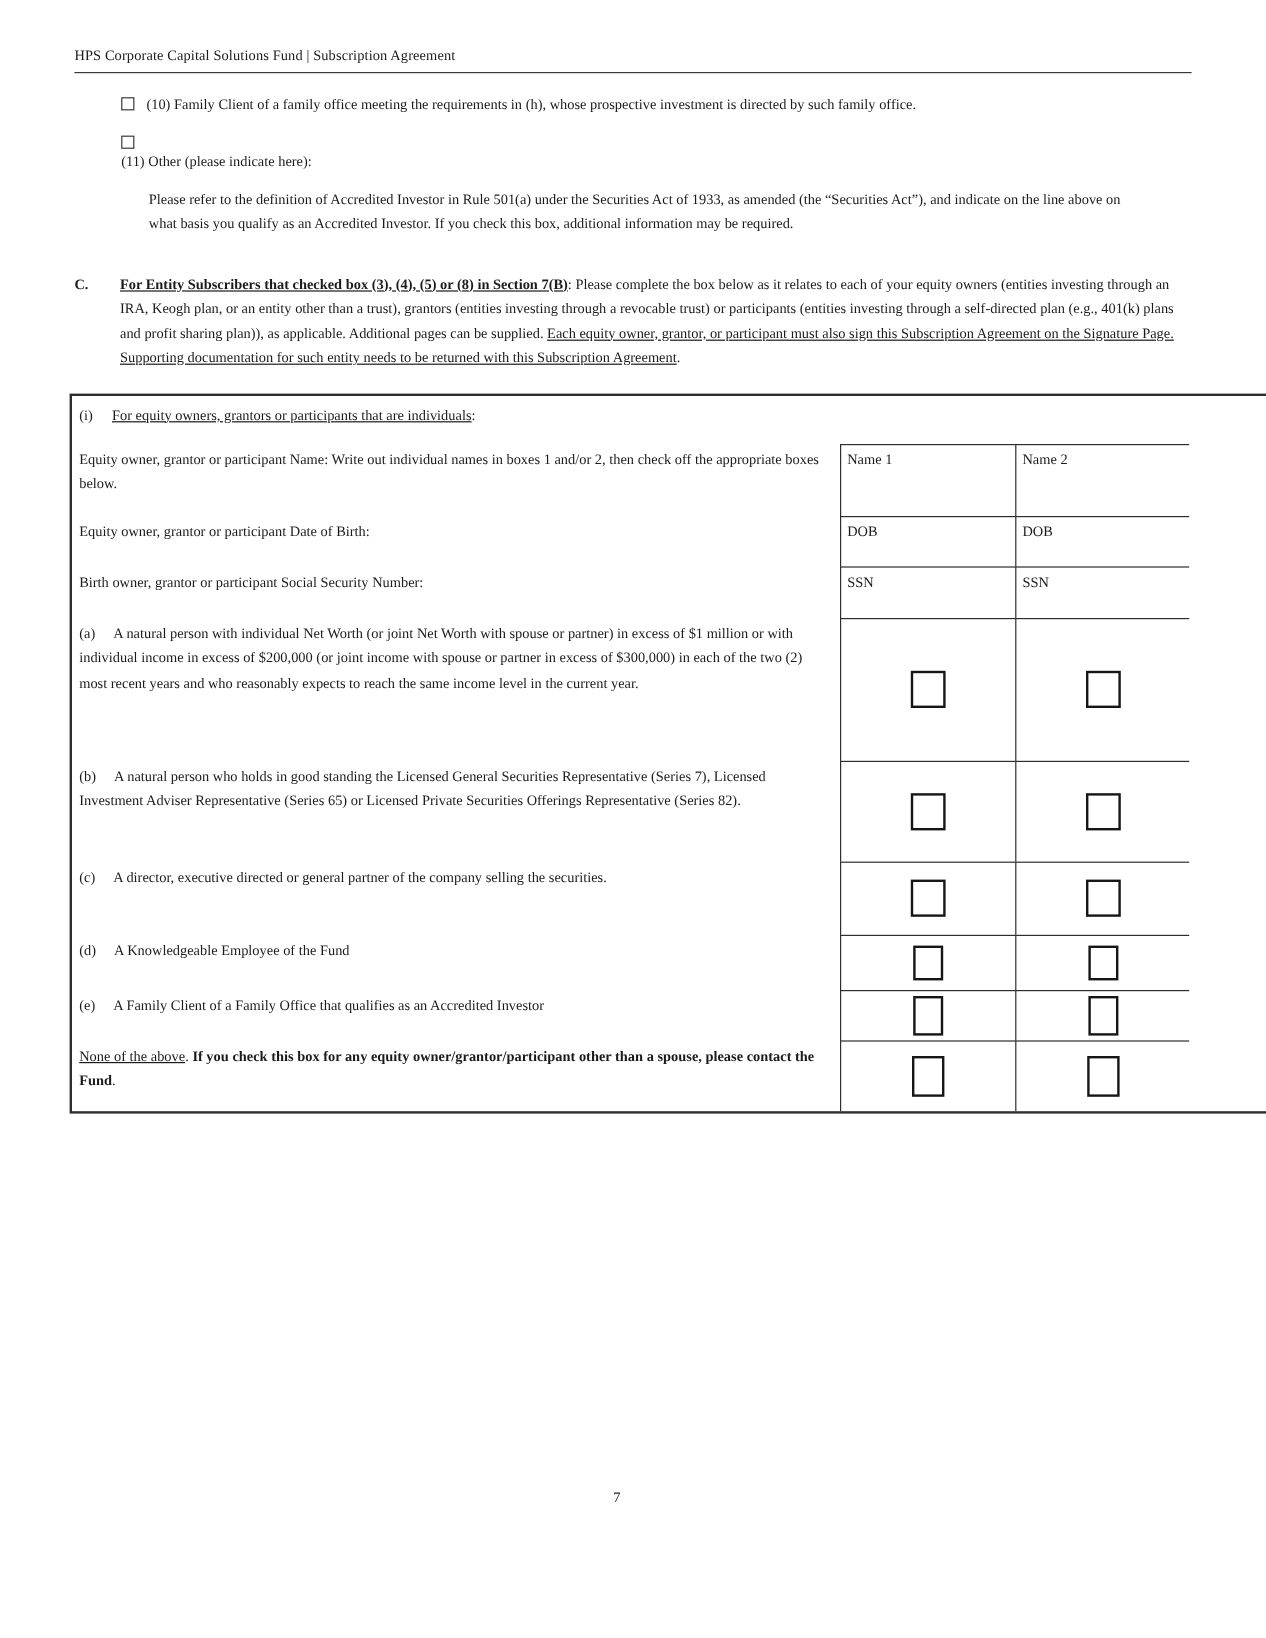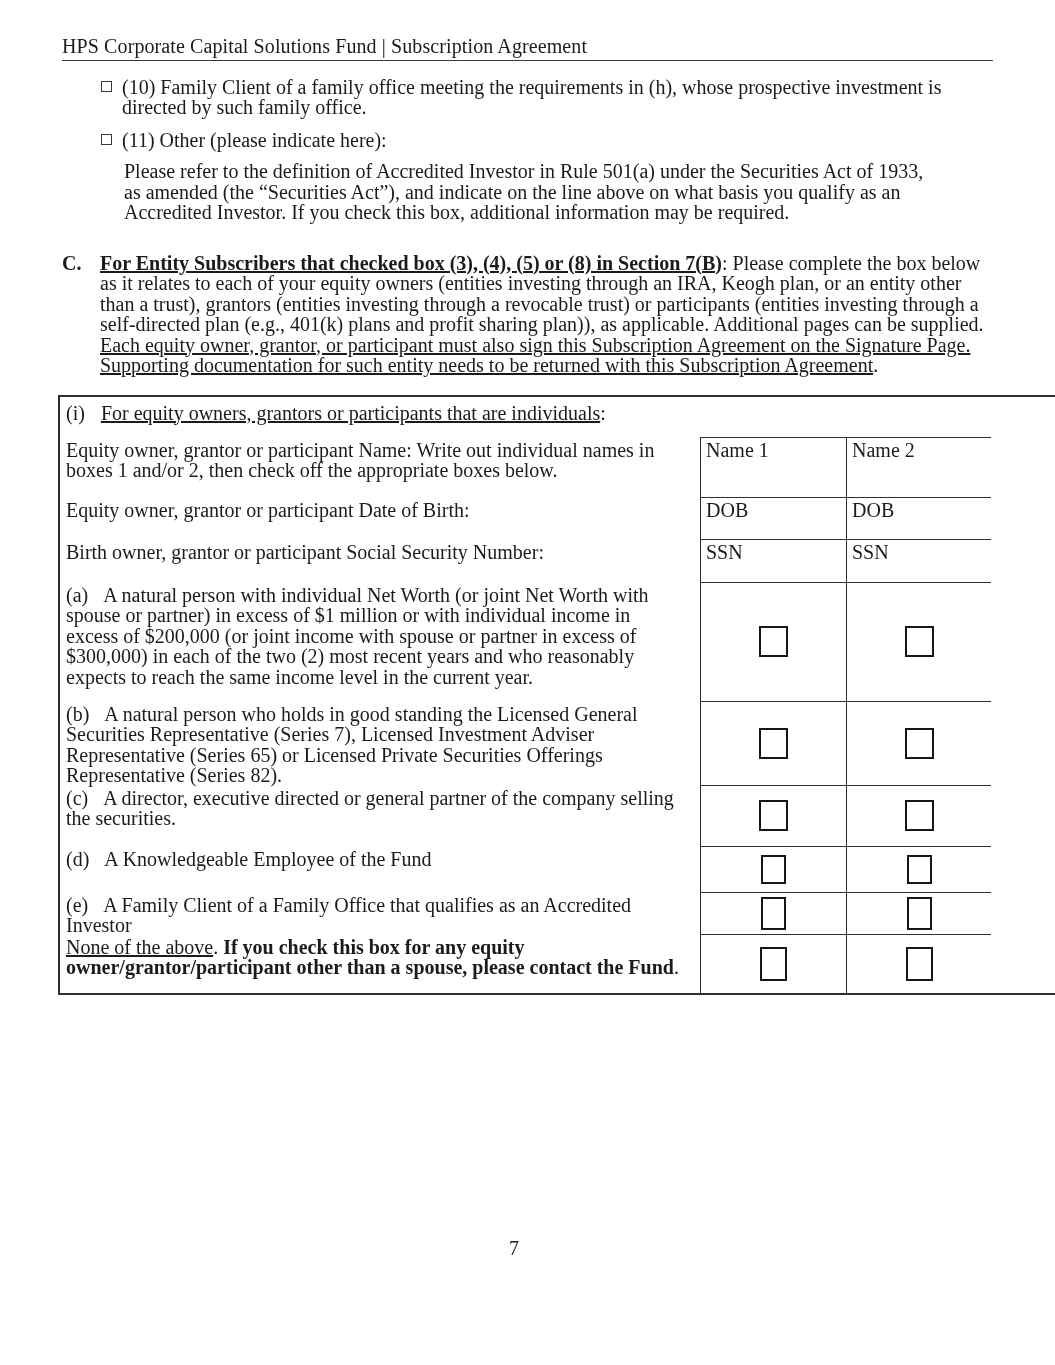--- a/index.html
+++ b/index.html
@@ -3,34 +3,34 @@
 <meta charset="utf-8">
 <style>
   * { box-sizing: border-box; }
   html,body { margin:0; padding:0; background:#ffffff; }
   .page {
     position: relative;
     width: 1055px;
     height: 1365px;
     background: #ffffff;
     font-family: "Liberation Serif", serif;
-    font-size: 20px;
+    font-size: 12px;
     line-height: 20.5px;
     color: #1b1b1b;
     overflow: hidden;
   }
   
   .doc-header { margin: 36px 62px 0 62px; }
   .doc-title { letter-spacing: 0.1px; }
   .doc-rule { border: none; border-top: 1.5px solid #3a3a3a; margin: 3px 0 0 0; }
 
   
   .check-item { display: flex; margin-left: 101px; }
   .check-item.first { margin-top: 16px; }
-  .check-item.second { margin-top: 12px; }
+  .check-item.second { margin-top: 12px; flex-direction: column; }
   .cb-small {
     flex: 0 0 auto; width: 11px; height: 11px;
     border: 1.5px solid #3a3a3a; background:#fff;
     margin-top: 4px; margin-right: 10px;
   }
   .check-text { width: 832px; }
   .note { margin: 11px 62px 0 124px; width: 820px; }
 
   
   .section-c { display: flex; margin: 30px 0 0 62px; width: 931px; }

